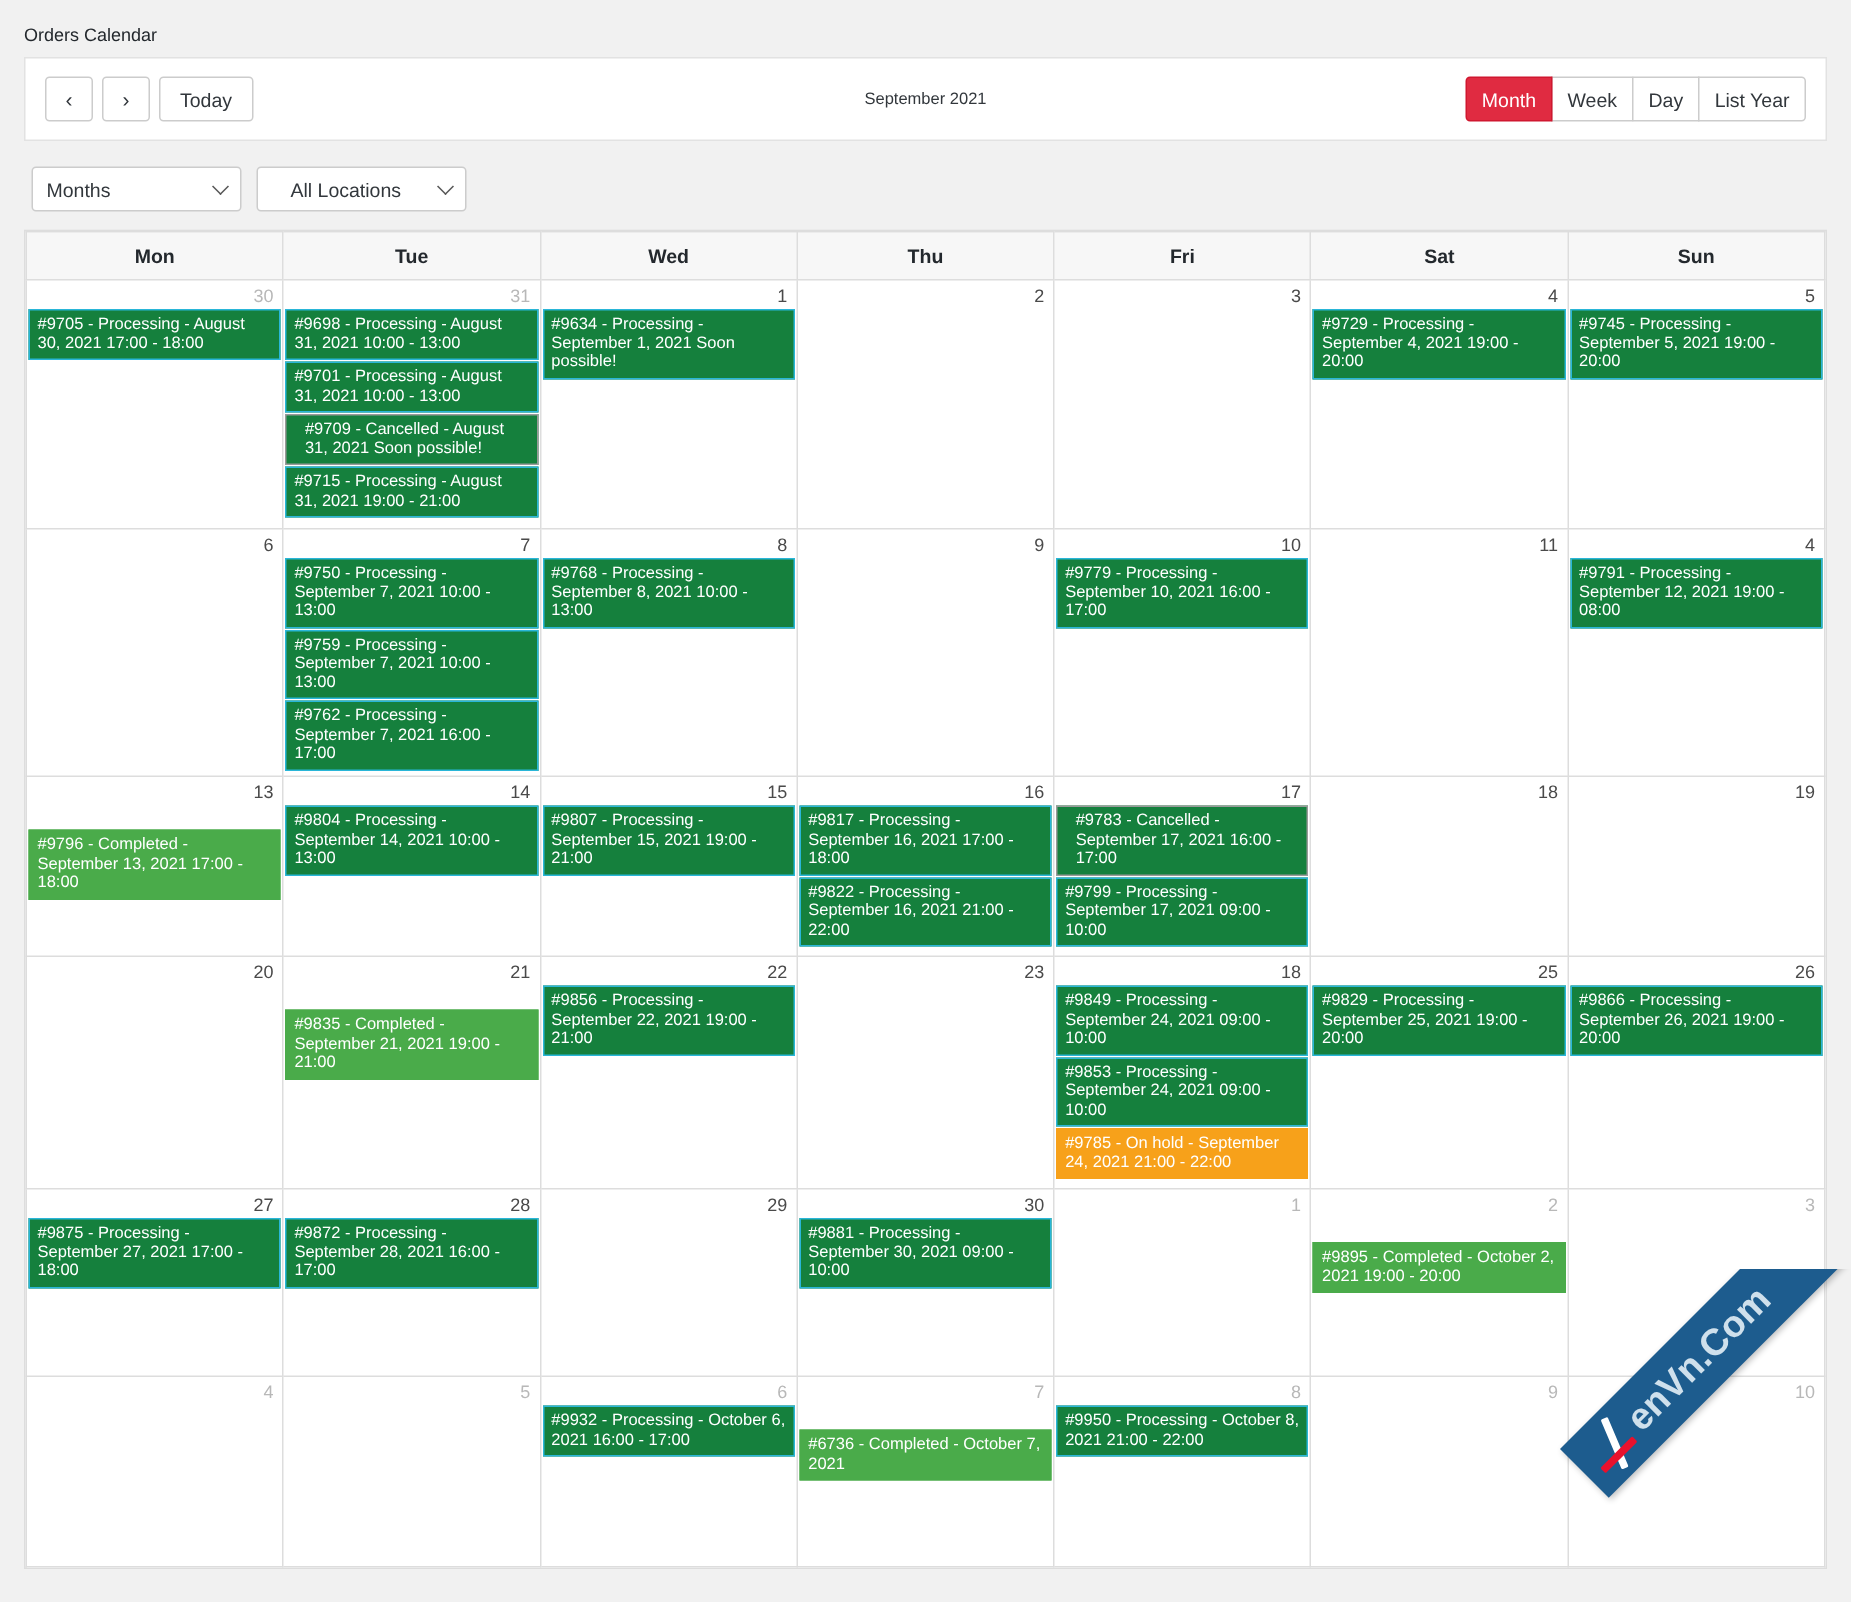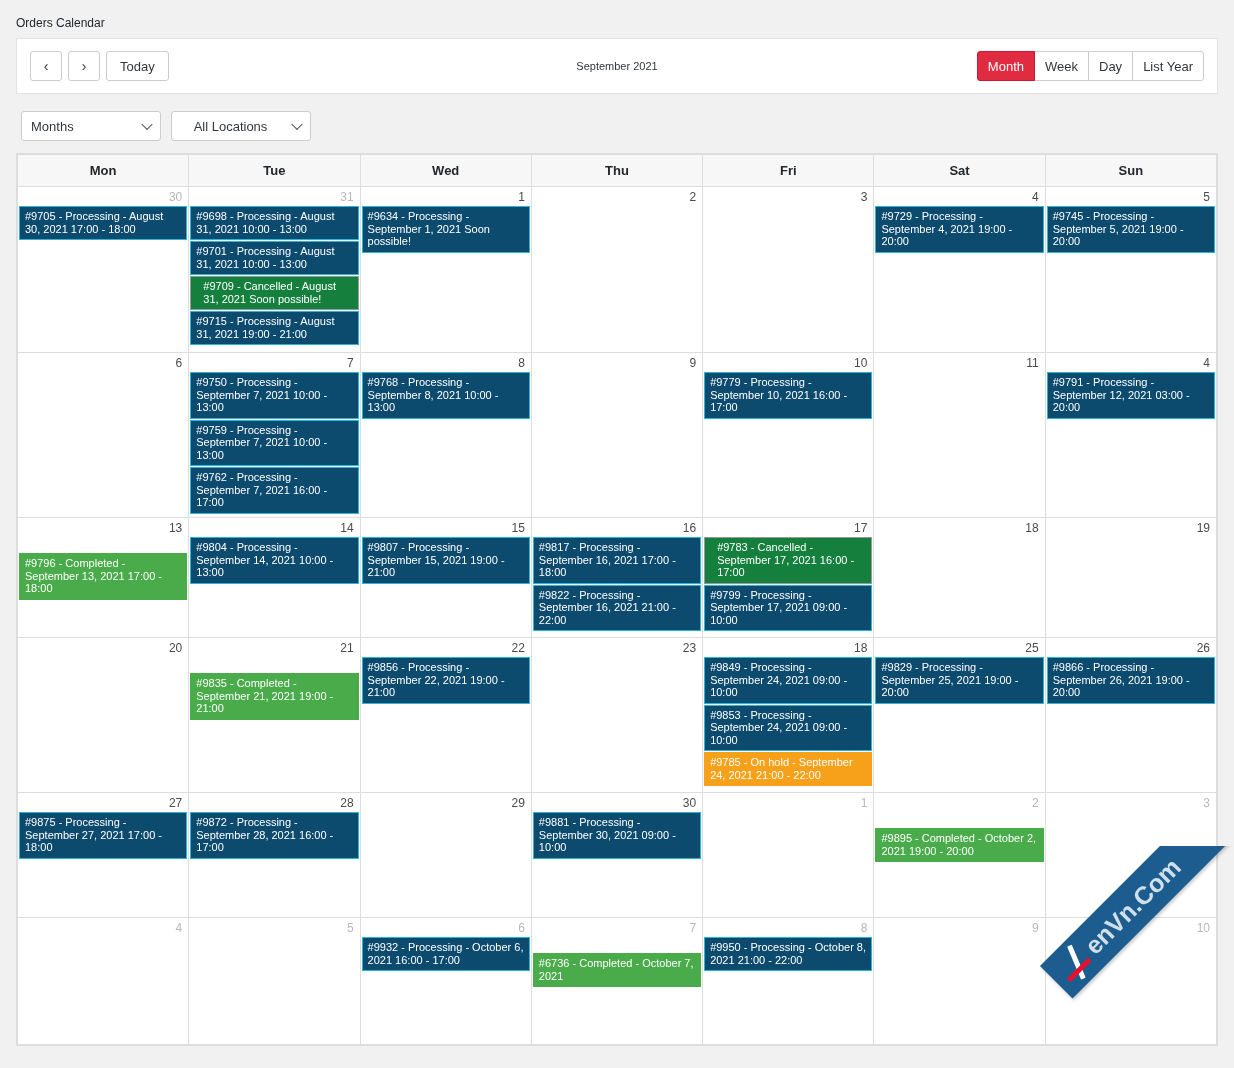--- a/index.html
+++ b/index.html
@@ -149,21 +149,21 @@
   .ev {
     color: #fff;
     font-size: 11px;
     line-height: 12.5px;
     padding: 3px 5px 4px 5px;
     margin: 0 1px 1px 1px;
     border: 1px solid rgba(0,0,0,0.05);
     cursor: pointer;
     overflow: hidden;
   }
-  .ev.processing { background: #0c4a6e; border-color: #29b6d8; }
+  .ev.processing { background: #15803d; border-color: #29b6d8; }
   .ev.completed  { background: #4aab4a; border-color: #4aab4a; margin-top: 16px; }
   .ev.cancelled  { background: #15803d; border-color: #999999; padding-left: 12px; }
   .ev.onhold     { background: #f7a11a; border-color: #f7a11a; }
   
   tr.wk1 td.daycell { height: 166px; }
   tr.wk2 td.daycell { height: 165px; }
   tr.wk3 td.daycell { height: 120px; }
   tr.wk4 td.daycell { height: 155px; }
   tr.wk5 td.daycell { height: 125px; }
   tr.wk6 td.daycell { height: 127px; }
@@ -332,21 +332,21 @@
                 <div class="ev processing">#9779 - Processing - September 10, 2021 16:00 - 17:00</div>
               </div>
             </td>
             <td class="daycell">
               <div class="daynum">11</div>
               <div class="events"></div>
             </td>
             <td class="daycell">
               <div class="daynum">4</div>
               <div class="events">
-                <div class="ev processing">#9791 - Processing - September 12, 2021 03:00 - 20:00</div>
+                <div class="ev processing">#9791 - Processing - September 12, 2021 19:00 - 08:00</div>
               </div>
             </td>
           </tr>
           <tr class="wk3">
             <td class="daycell">
               <div class="daynum">13</div>
               <div class="events">
                 <div class="ev completed">#9796 - Completed - September 13, 2021 17:00 - 18:00</div>
               </div>
             </td>

